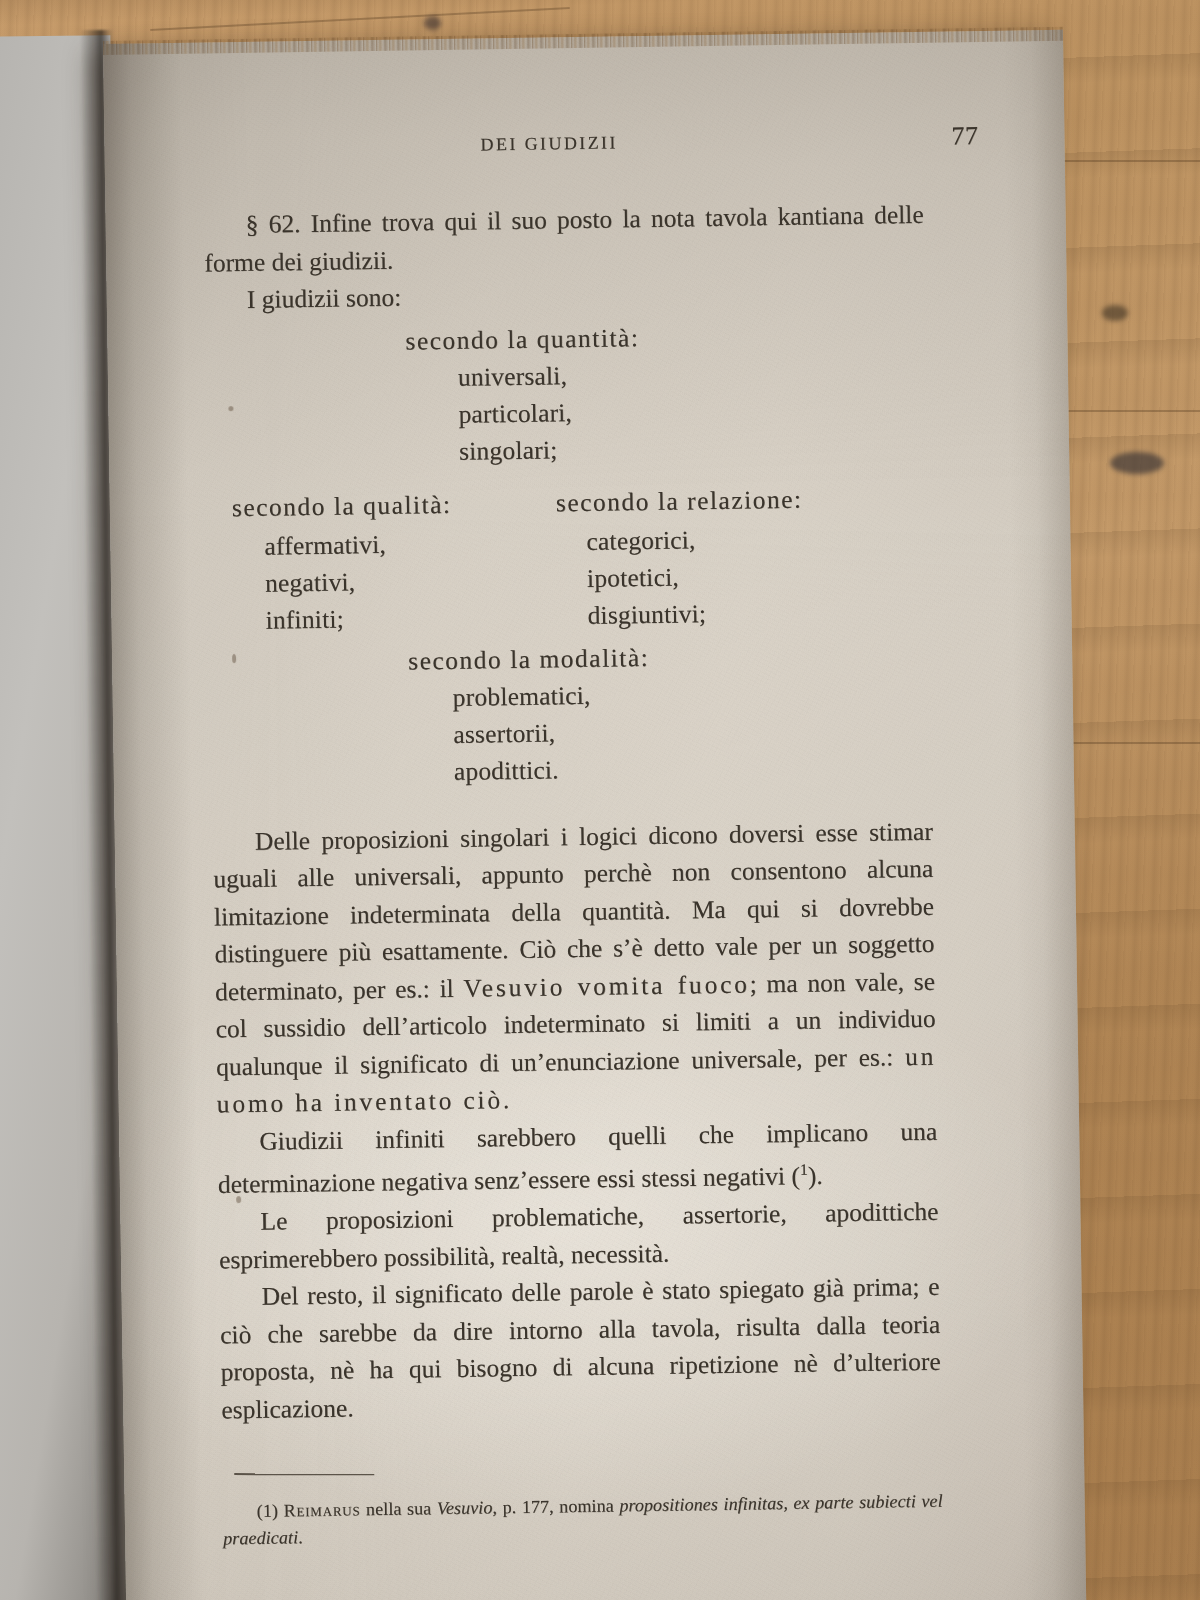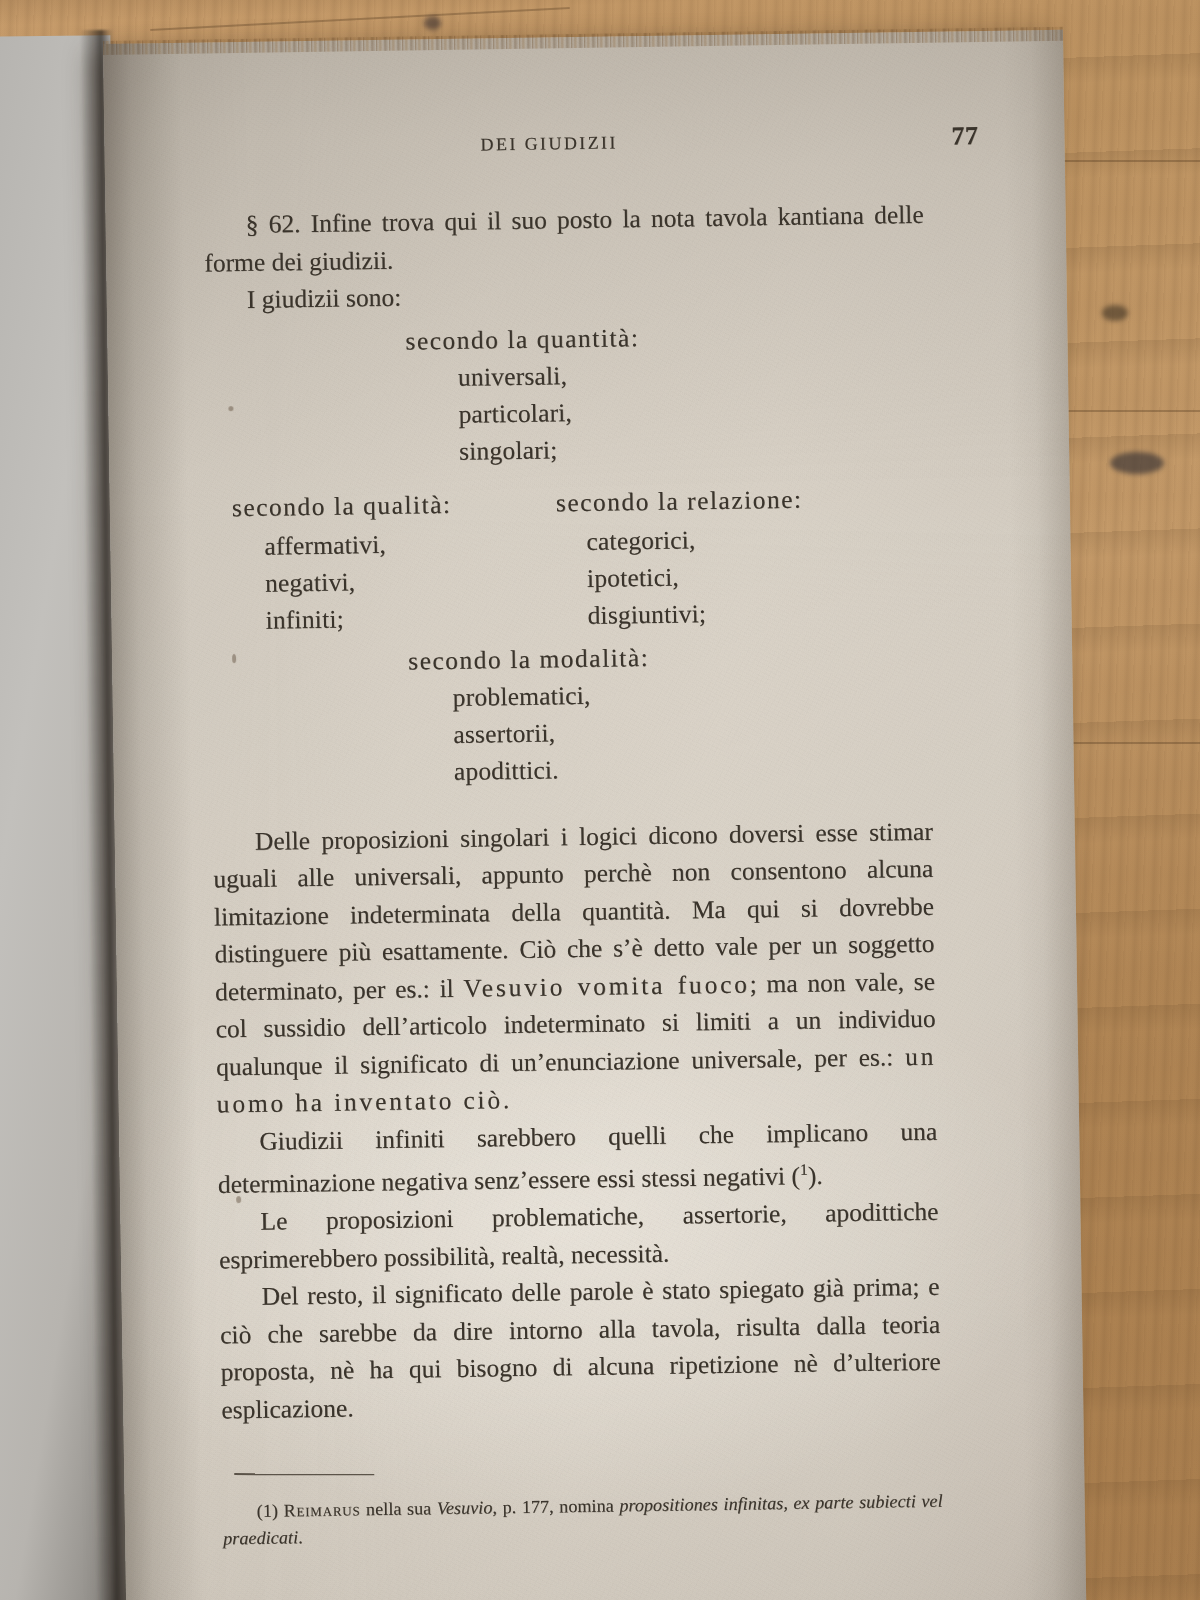--- a/index.html
+++ b/index.html
@@ -182,21 +182,20 @@
     font-variant: small-caps;
     font-size: 18px;
     letter-spacing: 2.4px;
   }
   .running-head .rh-folio {
     position: absolute;
     right: -56px;
     top: -6px;
     font-size: 26px;
     letter-spacing: 0.5px;
-    font-weight: bold;
   }
 
   p.body {
     margin: 0;
     font-size: 25.5px;
     line-height: 37.5px;
     text-align: justify;
     text-indent: 42px;
     hyphens: manual;
   }

